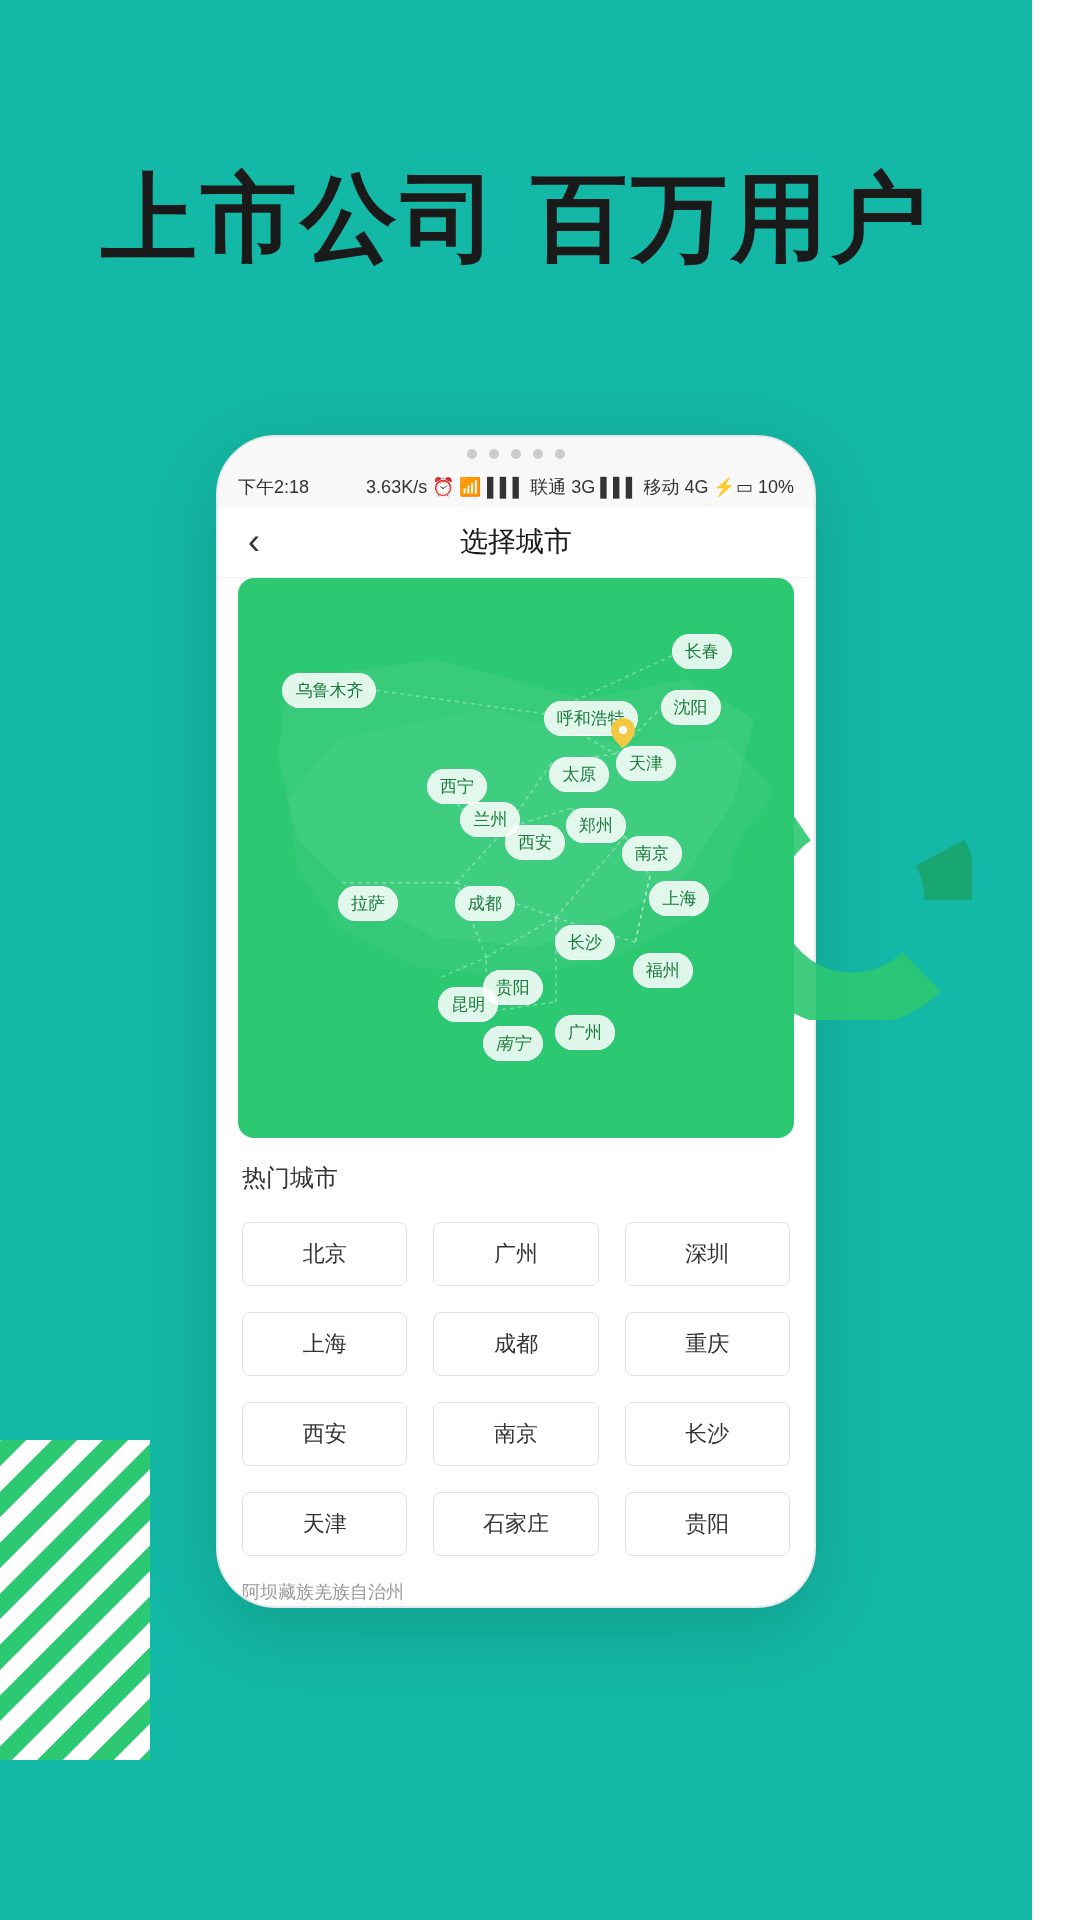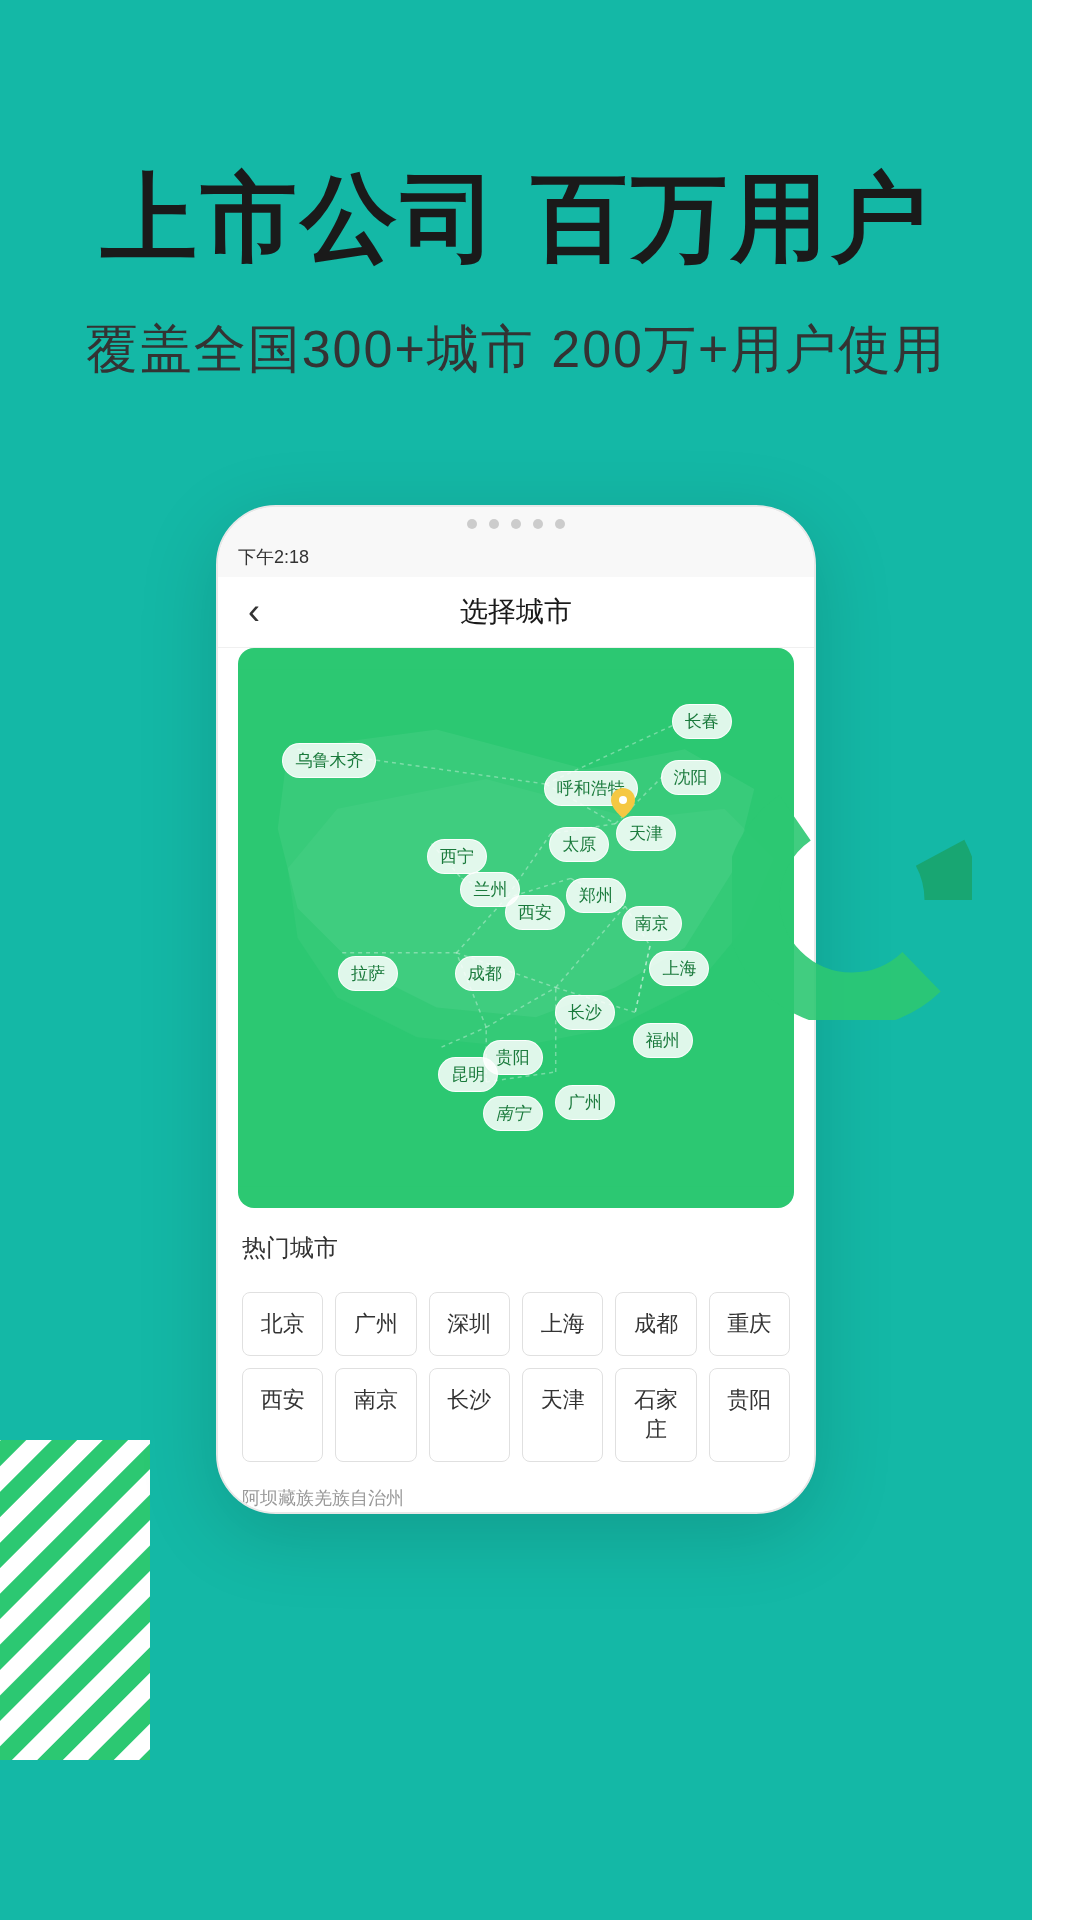--- a/index.html
+++ b/index.html
@@ -146,22 +146,22 @@
       background: #fff;
     }
     .section-title {
       font-size: 24px;
       color: #333;
       margin-bottom: 28px;
       font-weight: 400;
     }
     .cities-grid {
       display: grid;
-      grid-template-columns: repeat(6, 1fr);
-      gap: 12px;
+      grid-template-columns: repeat(3, 1fr);
+      gap: 26px;
       margin-bottom: 16px;
     }
     .city-btn {
       border: 1px solid #e0e0e0;
       border-radius: 8px;
       padding: 16px 8px;
       text-align: center;
       font-size: 22px;
       color: #333;
       background: #fff;
@@ -182,21 +182,20 @@
       height: 320px;
     }
   </style>
 </head>
 <body>
 
 <div style="position:relative; width:1032px; min-height:1920px; overflow:hidden; background:#14b8a6;">
 
   <div class="top-section">
     <h1 class="main-title">上市公司  百万用户</h1>
-    <p class="sub-title">覆盖全国300+城市  200万+用户使用</p>
   </div>
 
   <svg class="stripes-svg" viewBox="0 0 200 320" xmlns="http://www.w3.org/2000/svg">
     <defs>
       <pattern id="stripes" x="0" y="0" width="36" height="36" patternUnits="userSpaceOnUse" patternTransform="rotate(45)">
         <rect width="18" height="36" fill="#2cc872"></rect>
         <rect x="18" width="18" height="36" fill="white"></rect>
       </pattern>
     </defs>
     <rect width="200" height="320" fill="url(#stripes)"></rect>
@@ -217,20 +216,29 @@
           <span></span>
           <span></span>
           <span></span>
           <span></span>
           <span></span>
         </div>
       </div>
 
       <div class="status-bar">
         <span class="status-left">下午2:18</span>
+        <span>
+          <span>3.63K/s</span>
+          ⏰ 📶 ▌▌▌ 
+          <span>联通 3G</span>
+          ▌▌▌ 
+          <span>移动 4G</span>
+          ⚡▭ 
+          <span>10%</span>
+        </span>
       </div>
 
       <div class="nav-bar">
         <span class="nav-back" style="font-size:36px; font-weight:300;">‹</span>
         <span class="nav-title">选择城市</span>
       </div>
 
       <div class="map-area">
 
         <svg class="map-svg" viewBox="0 0 560 520" xmlns="http://www.w3.org/2000/svg">

